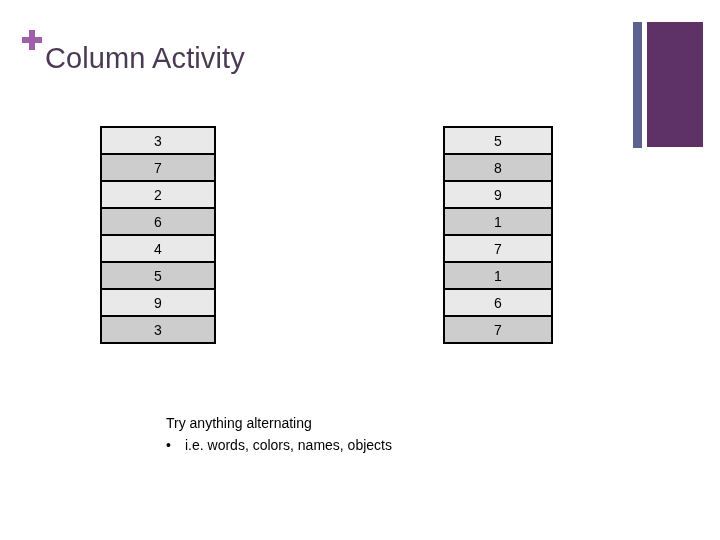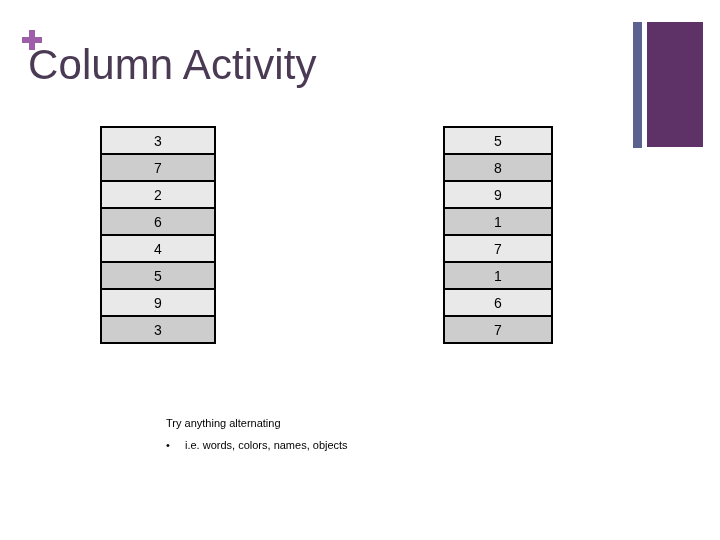--- a/index.html
+++ b/index.html
@@ -46,23 +46,23 @@
     top: 28px;
     width: 22px;
     height: 24px;
     color: #a濃;
   }
   .plus-icon svg { display: block; }
 
   
   .page-title {
     position: absolute;
-    left: 28px;
+    left: 45px;
     top: 44px;
-    font-size: 42px;
+    font-size: 29px;
     font-weight: normal;
     color: #4b3a53;
     letter-spacing: 0.1px;
     white-space: nowrap;
     line-height: 1;
   }
 
   
   .col-table {
     position: absolute;
@@ -84,21 +84,21 @@
   .col-table tr:nth-child(even) td { background: #cdcdcd; }
 
   #table-left  { left: 100px; top: 126px; width: 116px; }
   #table-right { left: 443px; top: 126px; width: 110px; }
 
   
   .notes {
     position: absolute;
     left: 166px;
     top: 412px;
-    font-size: 11px;
+    font-size: 14px;
     color: #000000;
     line-height: 22px;
   }
   .notes .line-1 { white-space: nowrap; }
   .notes .bullet-line {
     white-space: nowrap;
     display: flex;
     gap: 11px;
   }
   .notes .bullet-dot { width: 8px; display: inline-block; }

